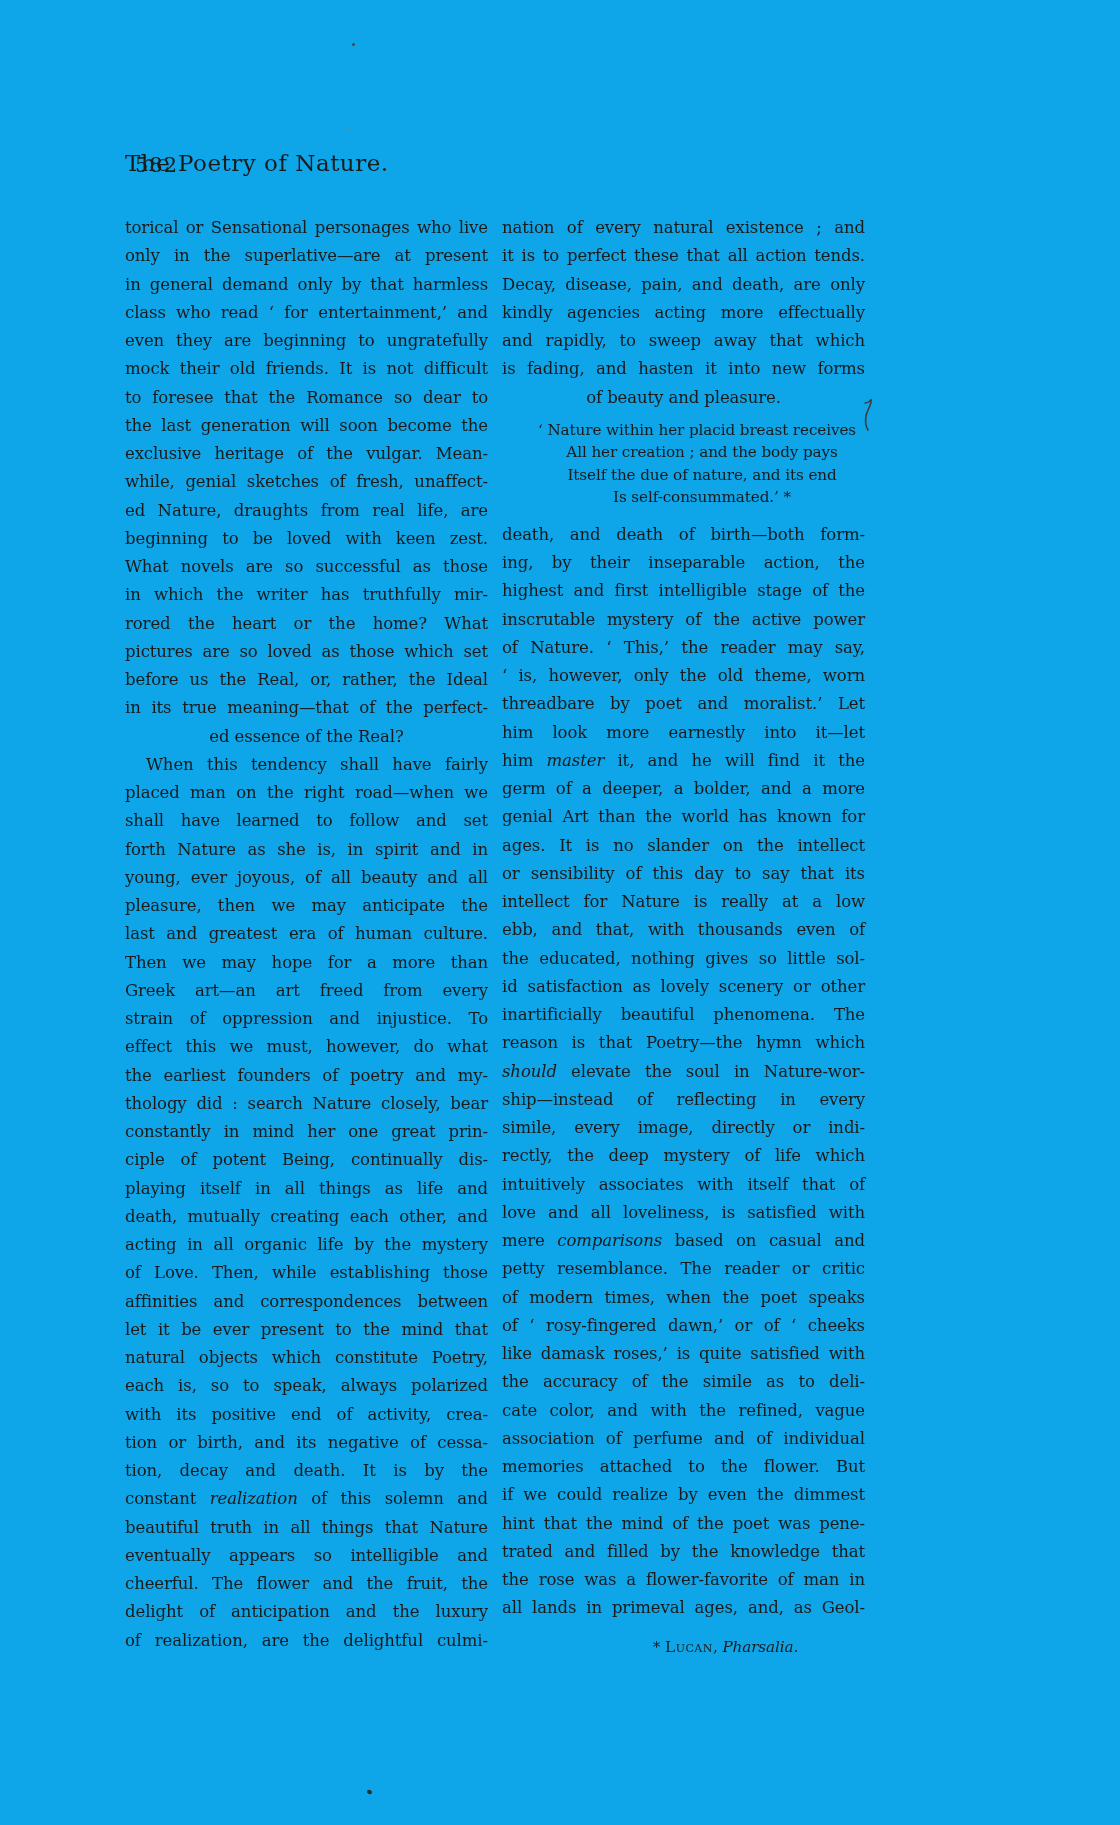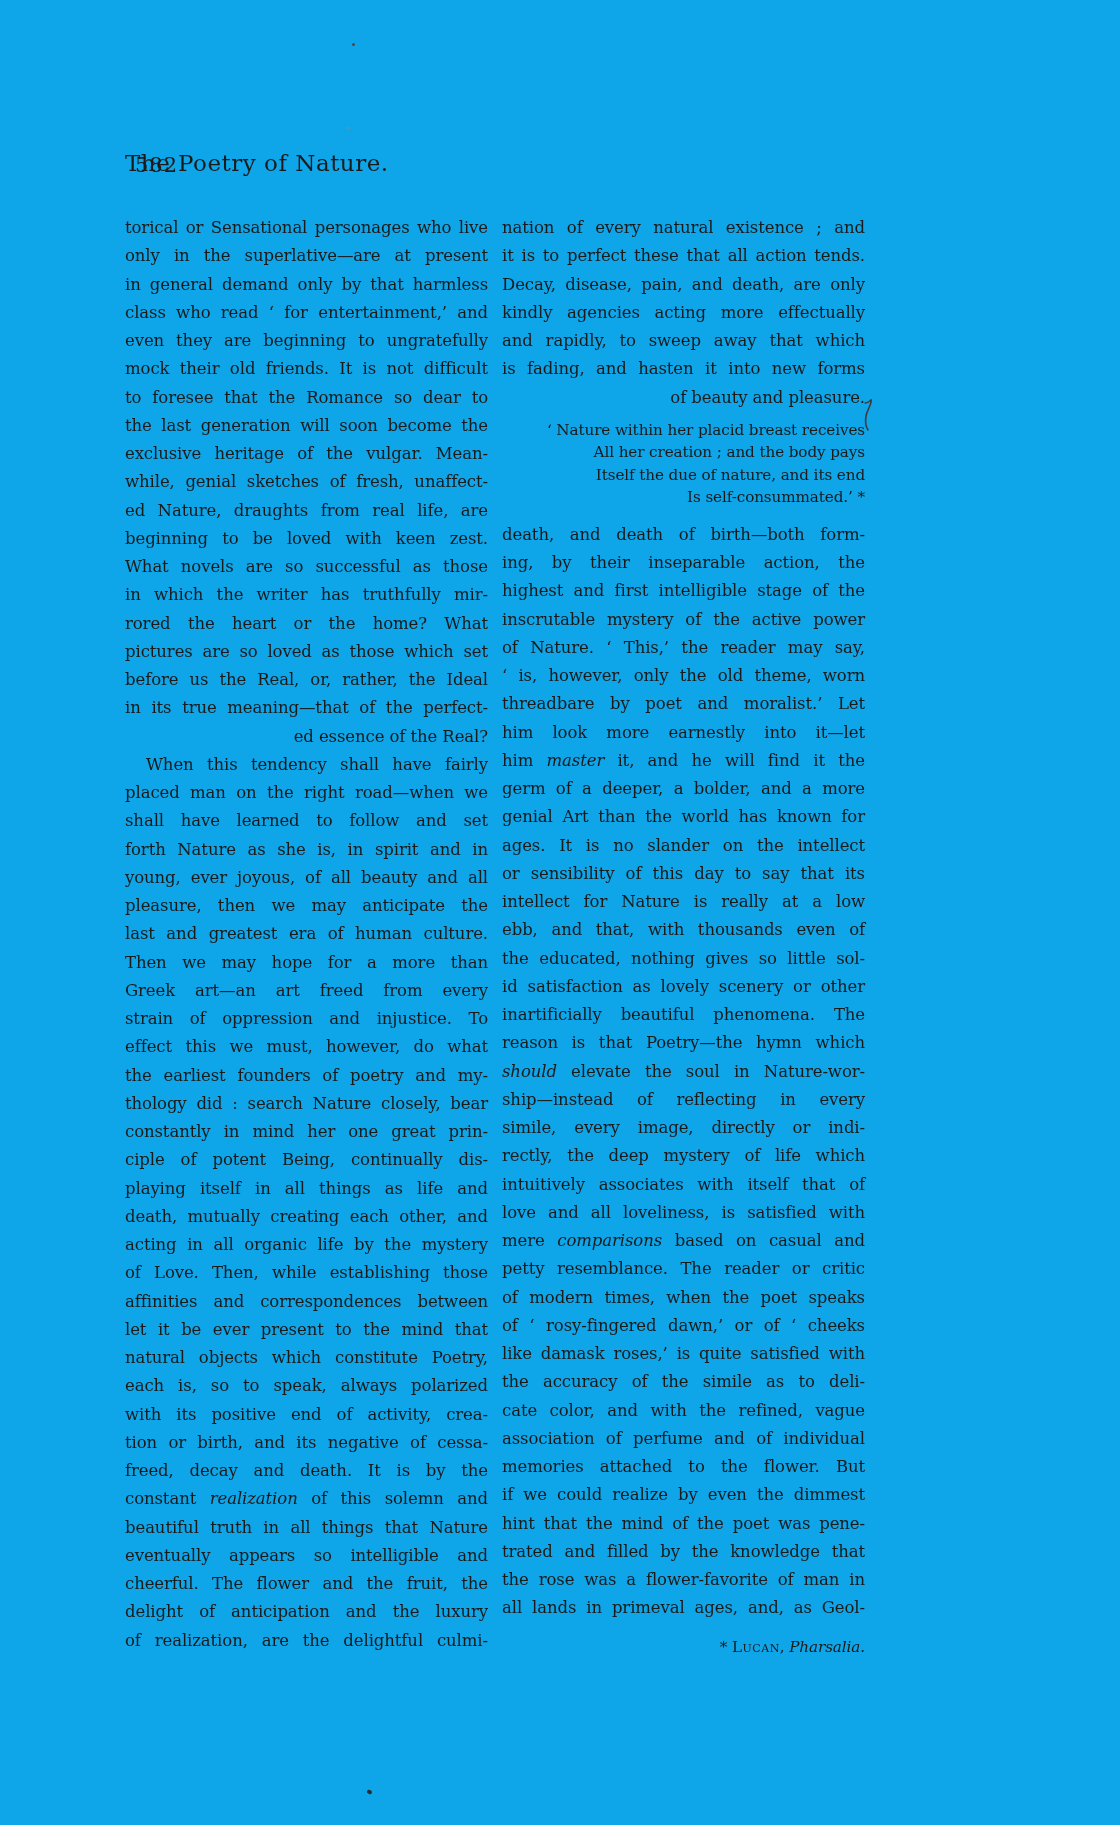--- a/index.html
+++ b/index.html
@@ -16,21 +16,21 @@
   .page-title{text-align:left;font-size:23px;letter-spacing:0.5px;}
   .col{position:absolute;top:214px;width:363px;font-size:16.5px;line-height:28.25px;}
   .col-left{left:125px;}
   .col-right{left:502px;}
   .block{margin:0;}
   .line{
     text-align:justify;
     text-align-last:justify;
     letter-spacing:-0.1px;
   }
-  .line.noj{text-align:right;text-align-last:auto;}
+  .line.noj{text-align:center;text-align-last:auto;}
   .line.indent{text-indent:21px;}
   .it{font-style:italic;}
   .sc{font-variant:small-caps;letter-spacing:0.5px;}
   .verse{margin:7px 0 12px;font-size:15.2px;line-height:22.5px;}
   .verse .line{padding-left:17px;margin-left:20px;}
   .verse .line:first-child{padding-left:7px;}
   .footnote{margin-top:13px;font-size:15.2px;line-height:22px;}
   .footnote .line{padding-left:84px;}
   .ink-dot{position:absolute;background:#4a4a4a;border-radius:50%;}
   .ink-dot.d1{left:352px;top:43px;width:3px;height:3px;}
@@ -89,21 +89,21 @@
         <div class="line">playing itself in all things as life and</div>
         <div class="line">death, mutually creating each other, and</div>
         <div class="line">acting in all organic life by the mystery</div>
         <div class="line">of Love. Then, while establishing those</div>
         <div class="line">affinities and correspondences between</div>
         <div class="line">let it be ever present to the mind that</div>
         <div class="line">natural objects which constitute Poetry,</div>
         <div class="line">each is, so to speak, always polarized</div>
         <div class="line">with its positive end of activity, crea-</div>
         <div class="line">tion or birth, and its negative of cessa-</div>
-        <div class="line">freed, decay and death. It is by the</div>
+        <div class="line">tion, decay and death. It is by the</div>
         <div class="line">constant <span class="it">realization</span> of this solemn and</div>
         <div class="line">beautiful truth in all things that Nature</div>
         <div class="line">eventually appears so intelligible and</div>
         <div class="line">cheerful. The flower and the fruit, the</div>
         <div class="line">delight of anticipation and the luxury</div>
         <div class="line">of realization, are the delightful culmi-</div>
       </div>
     </div>
 
   <div class="col col-right">

